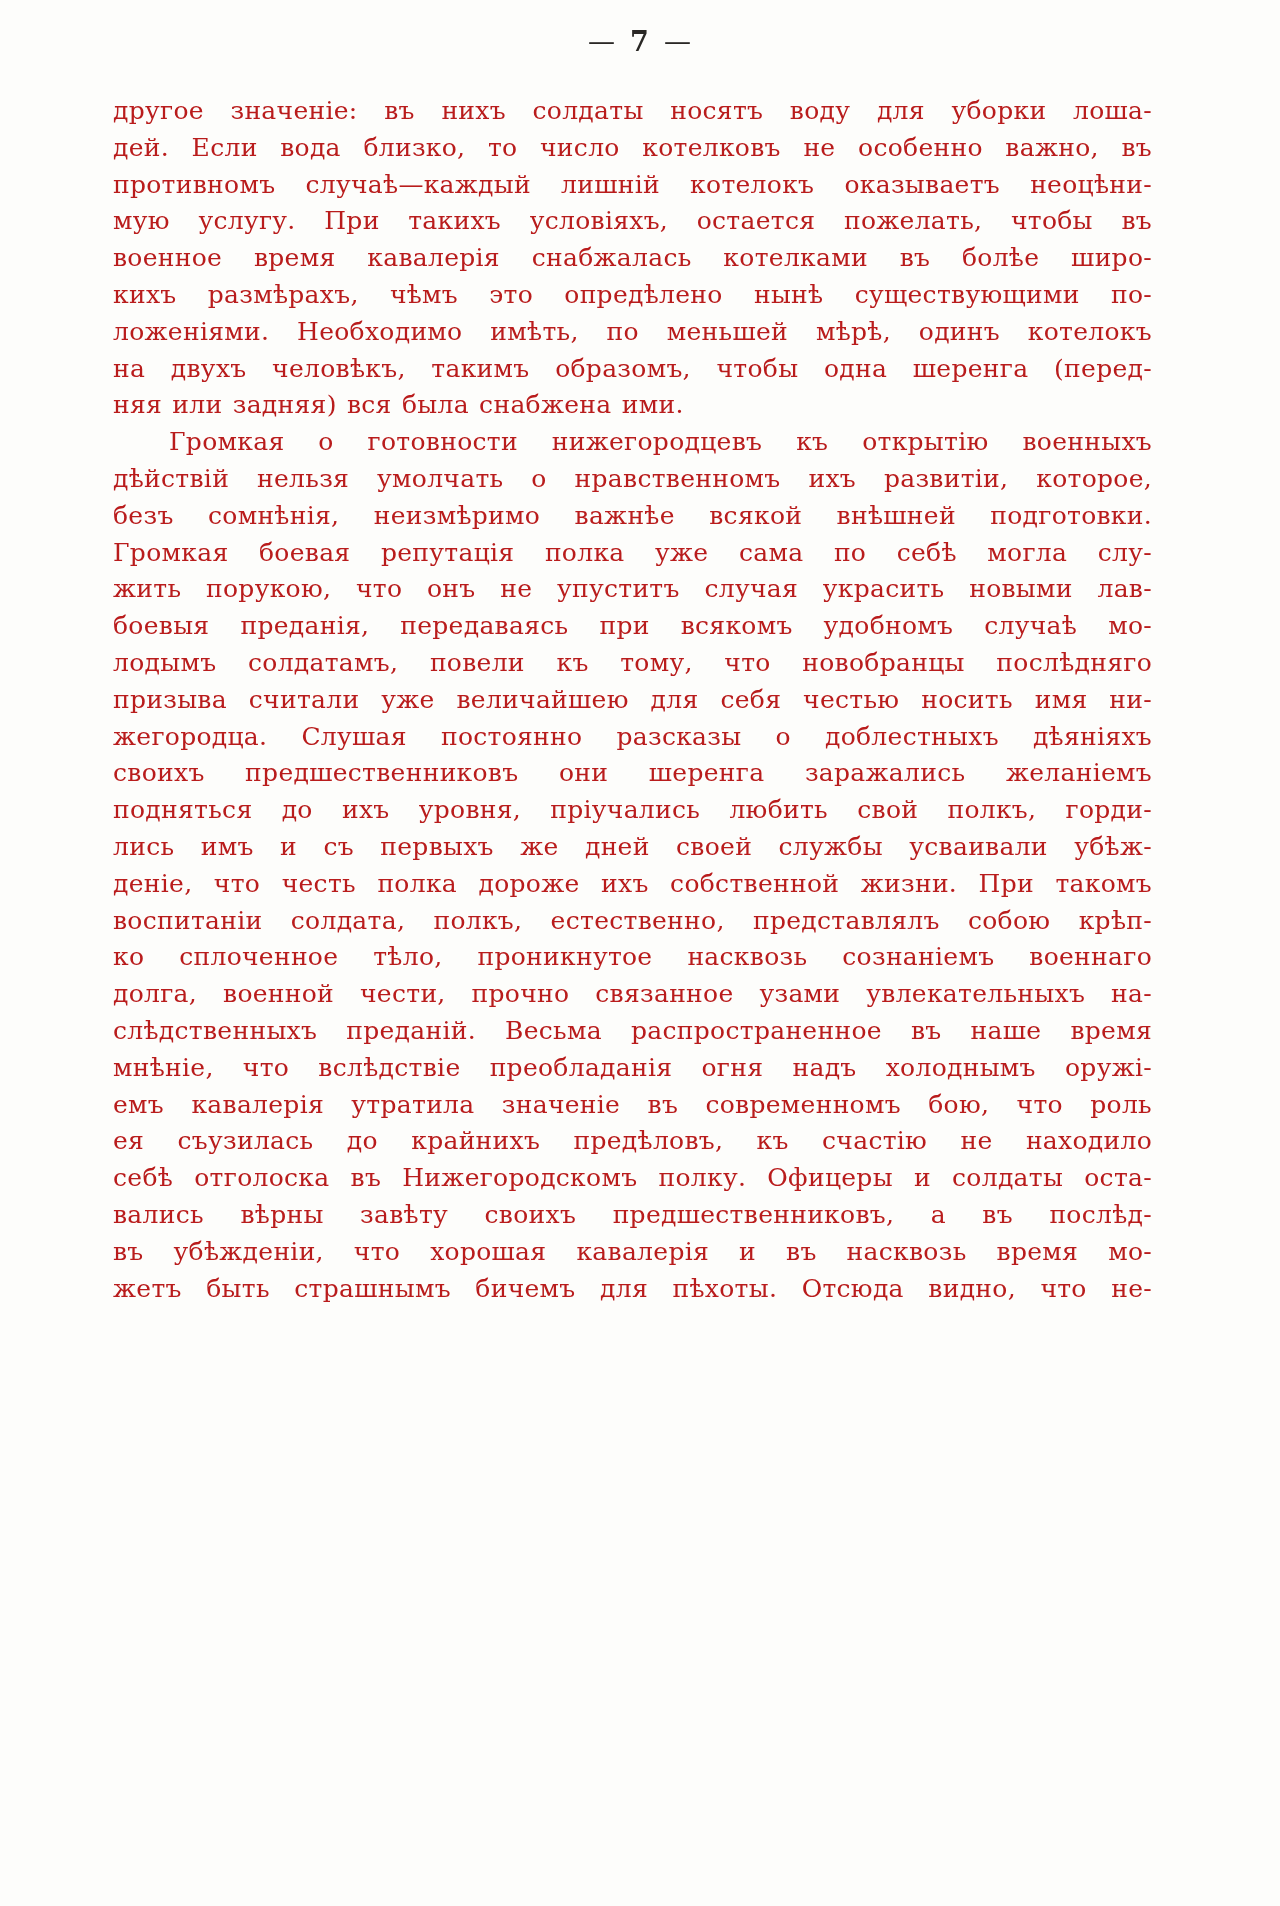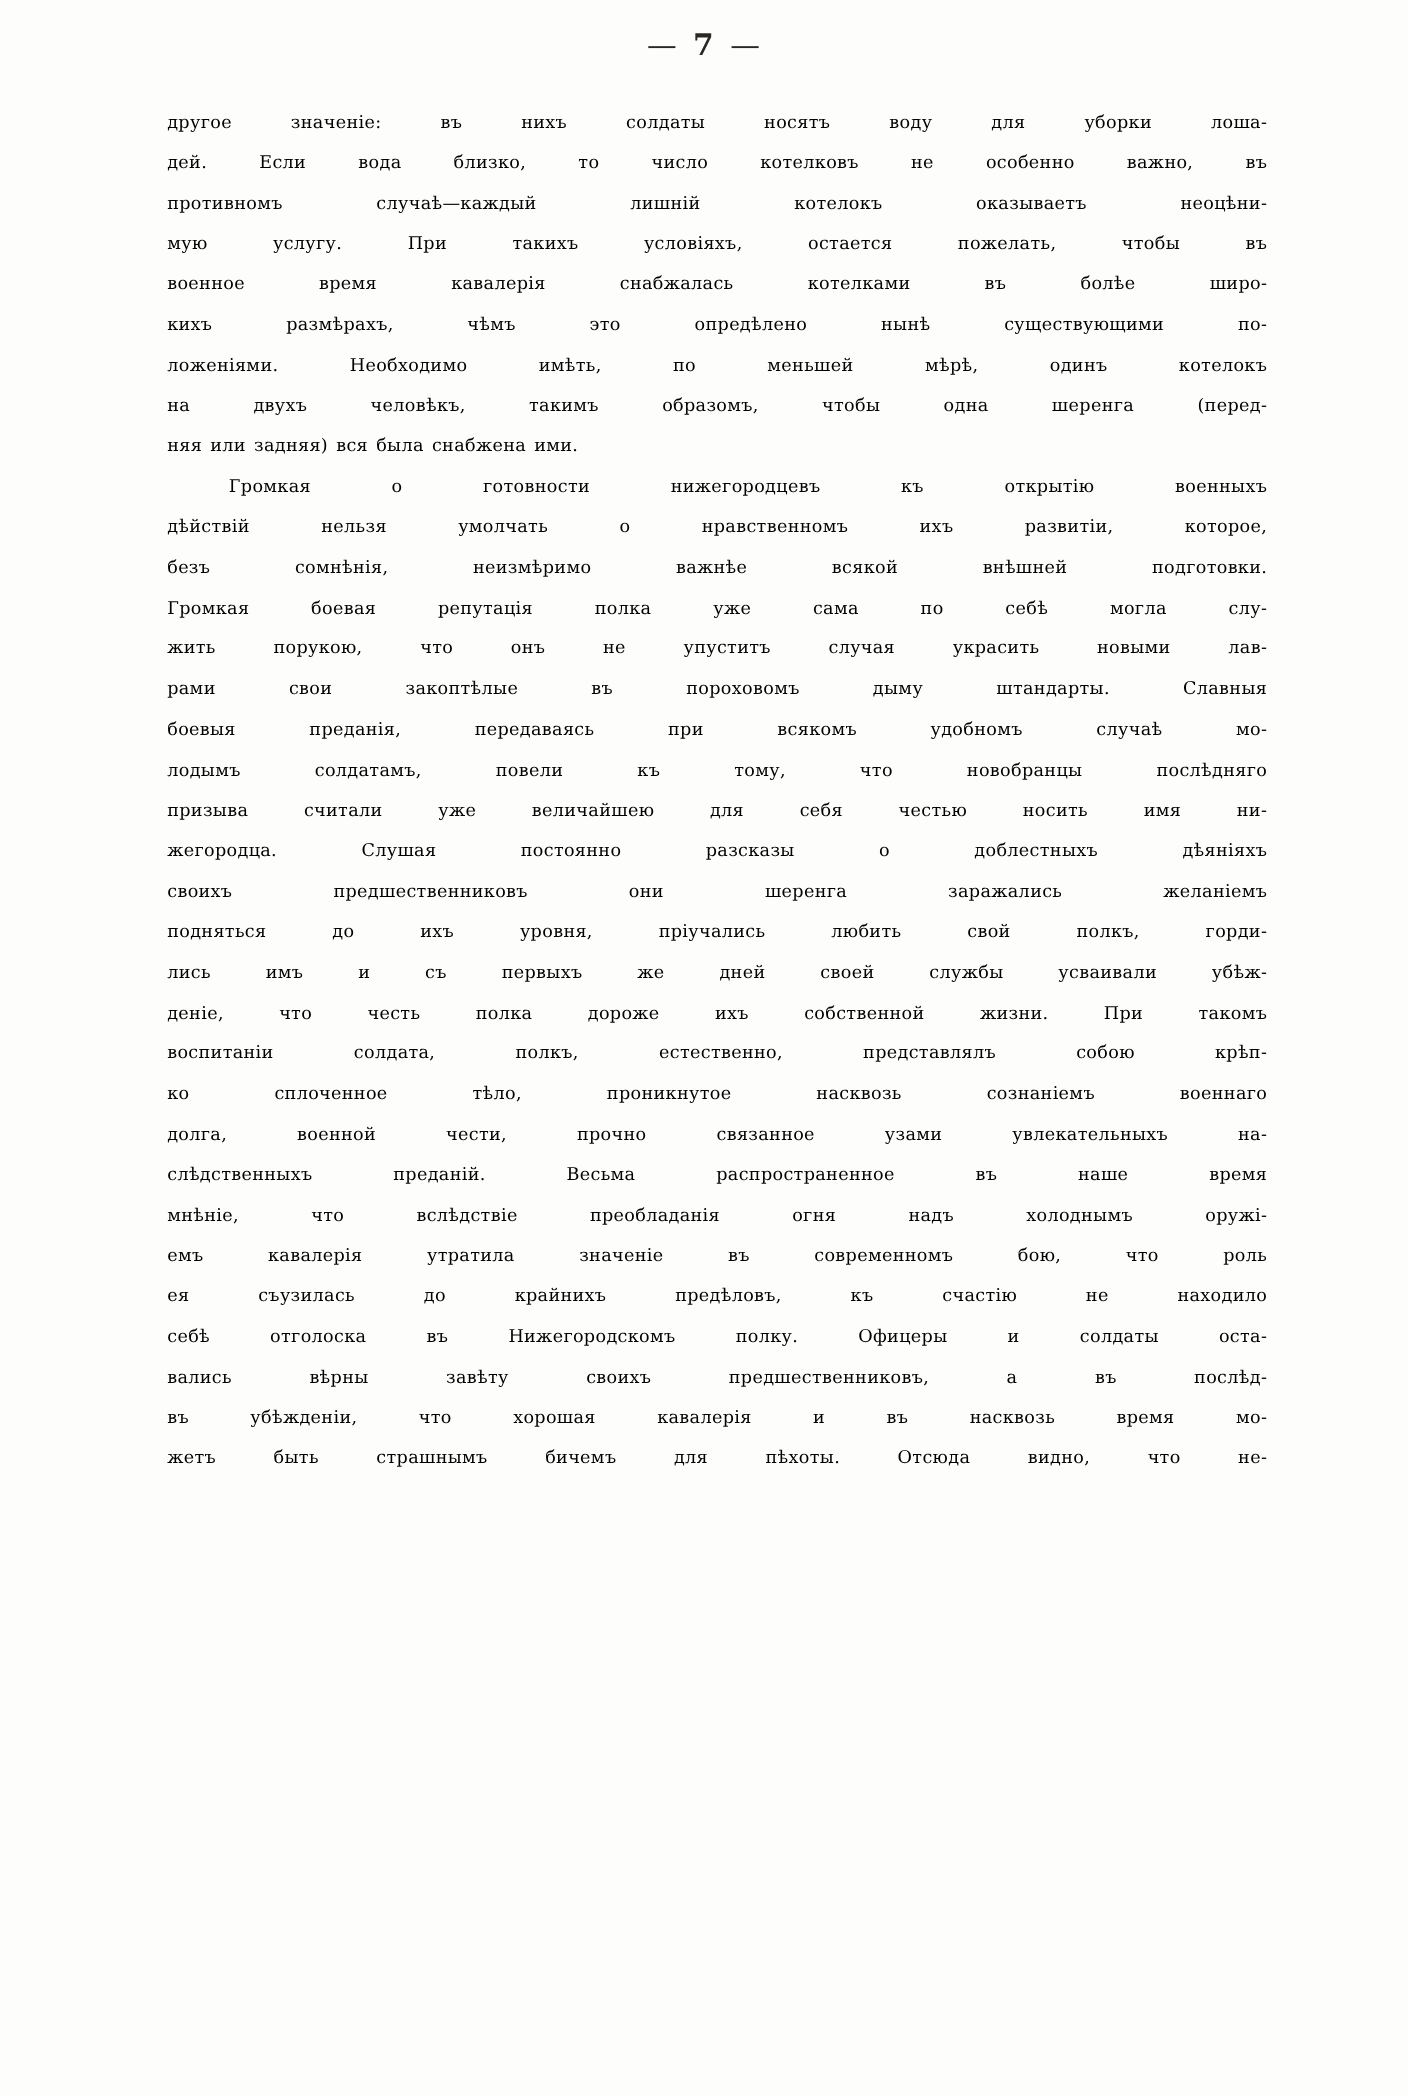--- a/index.html
+++ b/index.html
@@ -28,29 +28,28 @@
     display: inline-block;
     margin: 0 14px;
   }
   .page-number .num {
     font-weight: bold;
   }
   .text-block {
     margin: 36px 128px 0 113px; 
   }
   .line {
-    font-size: 16px;
+    font-size: 25px;
     line-height: 36.8px;
     text-align: justify;
     text-align-last: justify;
     letter-spacing: 0.3px;
     word-spacing: 2px;
     white-space: normal;
-    color: #000000;
-    margin-left: 39px;
+    color: #b91c1c;
   }
   .line.indent {
     padding-left: 56px;
   }
   .line.last {
     text-align-last: left;
   }
 </style>
 </head>
 <body>
@@ -67,21 +66,20 @@
       <div class="line">военное время кавалерія снабжалась котелками въ болѣе широ-</div>
       <div class="line">кихъ размѣрахъ, чѣмъ это опредѣлено нынѣ существующими по-</div>
       <div class="line">ложеніями. Необходимо имѣть, по меньшей мѣрѣ, одинъ котелокъ</div>
       <div class="line">на двухъ человѣкъ, такимъ образомъ, чтобы одна шеренга (перед-</div>
       <div class="line last">няя или задняя) вся была снабжена ими.</div>
       <div class="line indent">Громкая о готовности нижегородцевъ къ открытію военныхъ</div>
       <div class="line">дѣйствій нельзя умолчать о нравственномъ ихъ развитіи, которое,</div>
       <div class="line">безъ сомнѣнія, неизмѣримо важнѣе всякой внѣшней подготовки.</div>
       <div class="line">Громкая боевая репутація полка уже сама по себѣ могла слу-</div>
       <div class="line">жить порукою, что онъ не упуститъ случая украсить новыми лав-</div>
-      <div class="line">рами свои закоптѣлые въ пороховомъ дыму штандарты. Славныя</div>
       <div class="line">боевыя преданія, передаваясь при всякомъ удобномъ случаѣ мо-</div>
       <div class="line">лодымъ солдатамъ, повели къ тому, что новобранцы послѣдняго</div>
       <div class="line">призыва считали уже величайшею для себя честью носить имя ни-</div>
       <div class="line">жегородца. Слушая постоянно разсказы о доблестныхъ дѣяніяхъ</div>
       <div class="line">своихъ предшественниковъ они шеренга заражались желаніемъ</div>
       <div class="line">подняться до ихъ уровня, пріучались любить свой полкъ, горди-</div>
       <div class="line">лись имъ и съ первыхъ же дней своей службы усваивали убѣж-</div>
       <div class="line">деніе, что честь полка дороже ихъ собственной жизни. При такомъ</div>
       <div class="line">воспитаніи солдата, полкъ, естественно, представлялъ собою крѣп-</div>
       <div class="line">ко сплоченное тѣло, проникнутое насквозь сознаніемъ военнаго</div>

